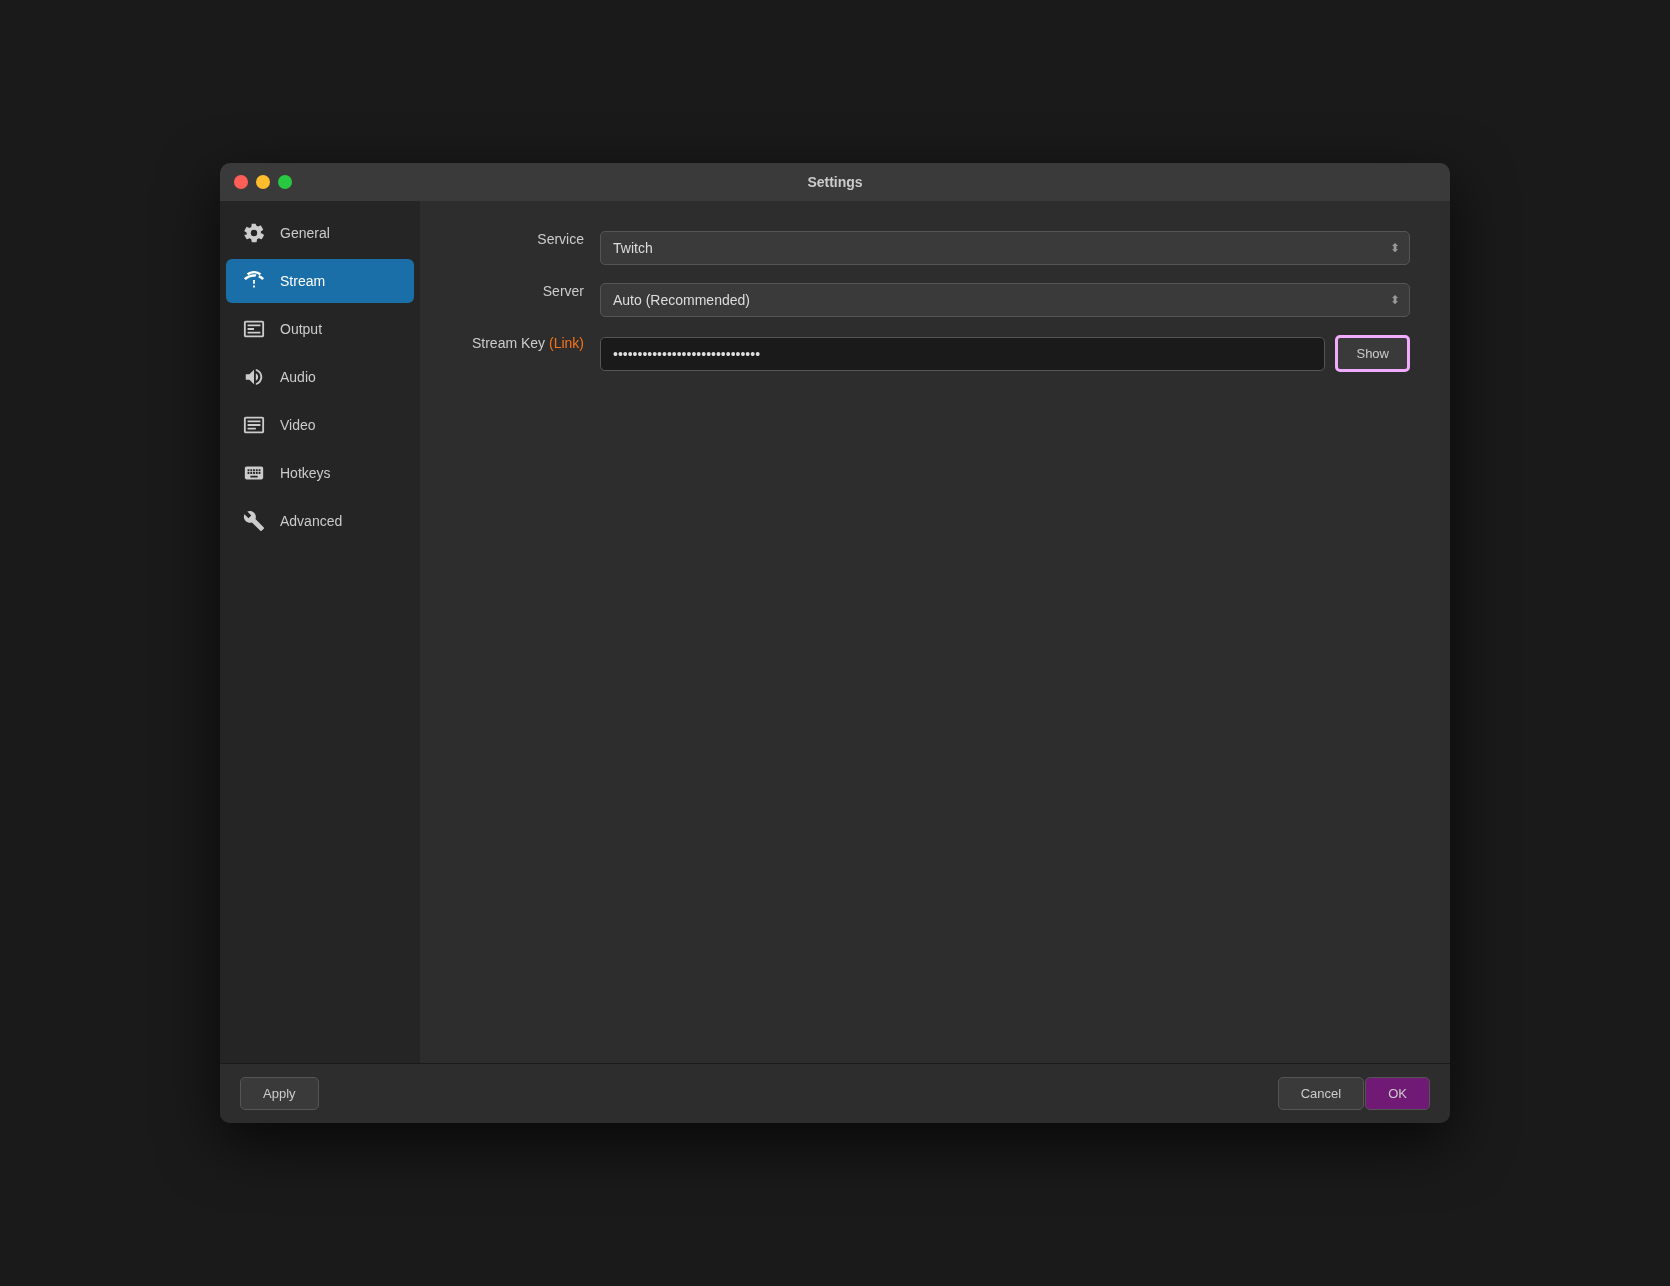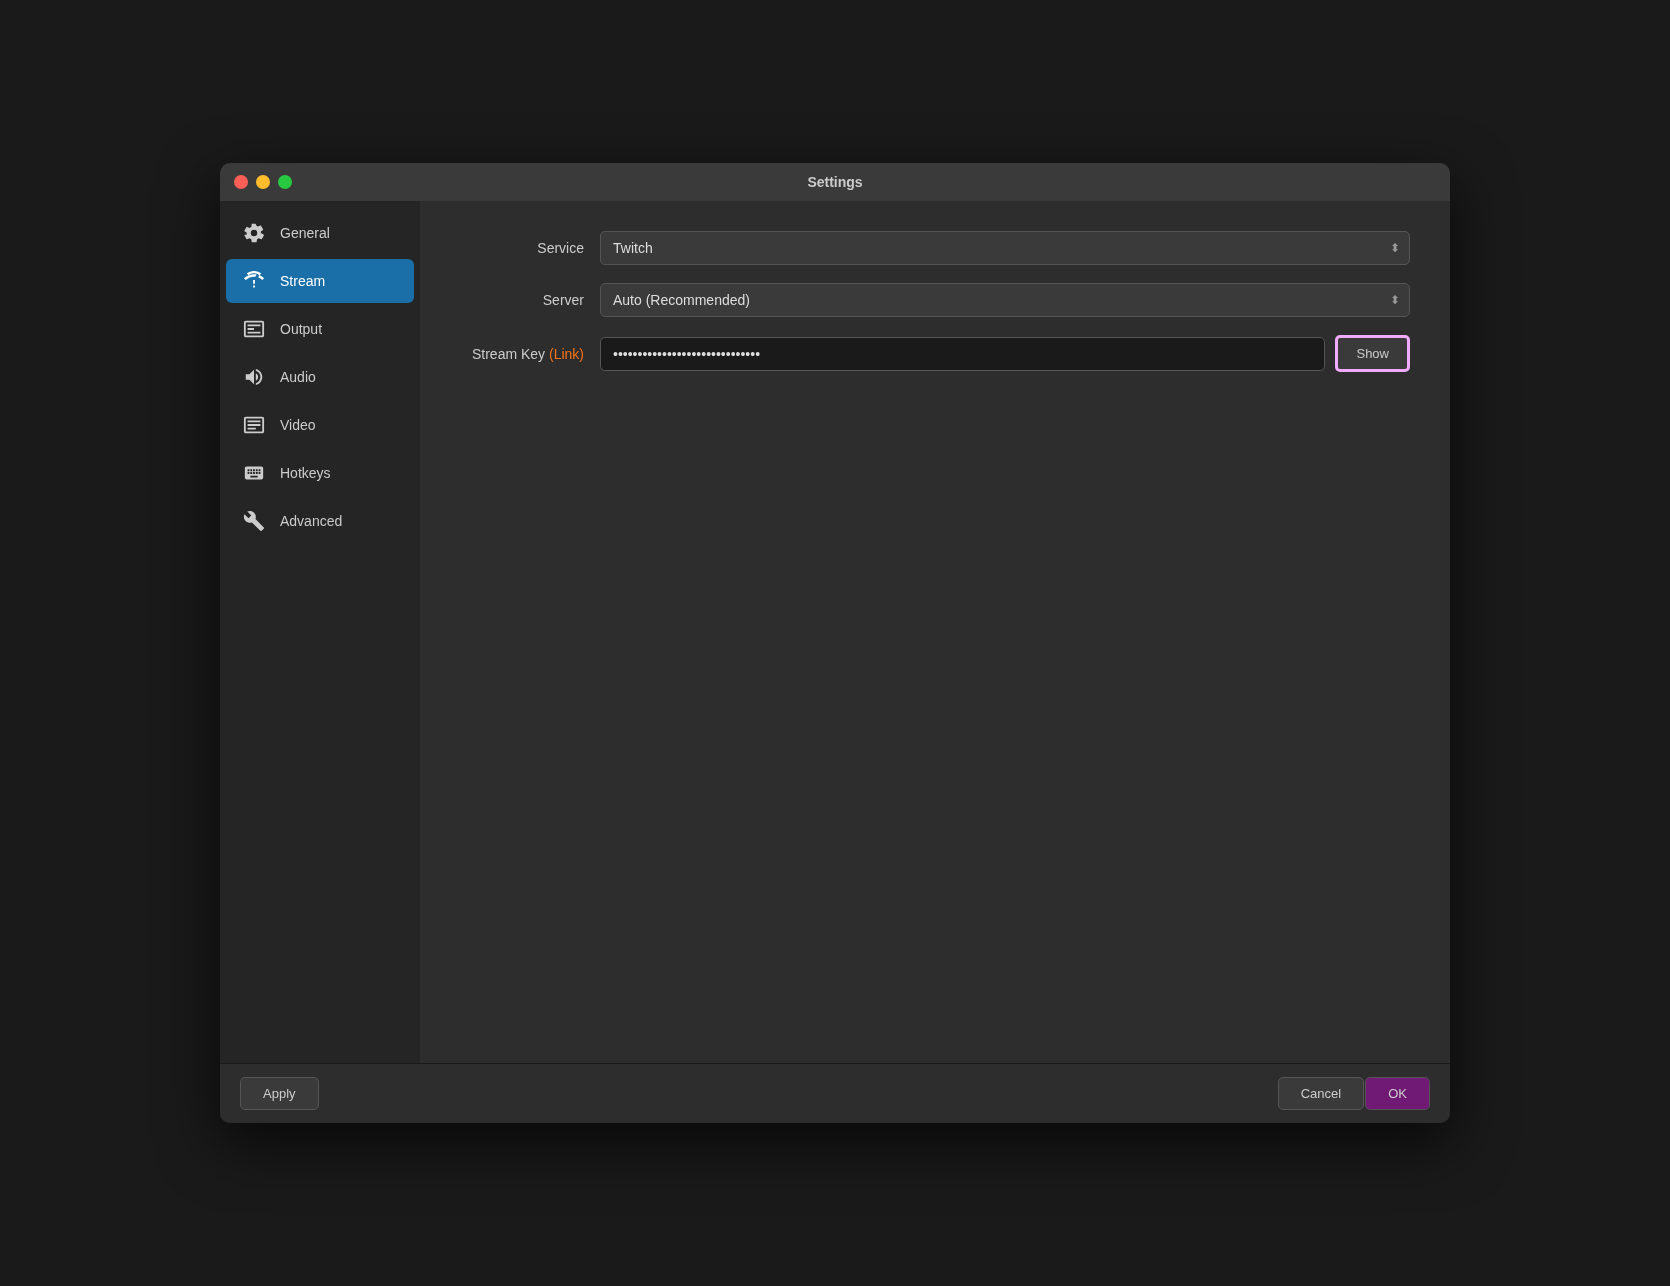--- a/index.html
+++ b/index.html
@@ -120,21 +120,20 @@
 
     
     .main-content {
       flex: 1;
       padding: 30px 40px;
       overflow-y: auto;
     }
 
     .form-row {
       display: flex;
-      align-items: center;
       margin-bottom: 18px;
     }
 
     .form-label {
       width: 140px;
       text-align: right;
       color: #cccccc;
       font-size: 14px;
       padding-right: 16px;
       flex-shrink: 0;

